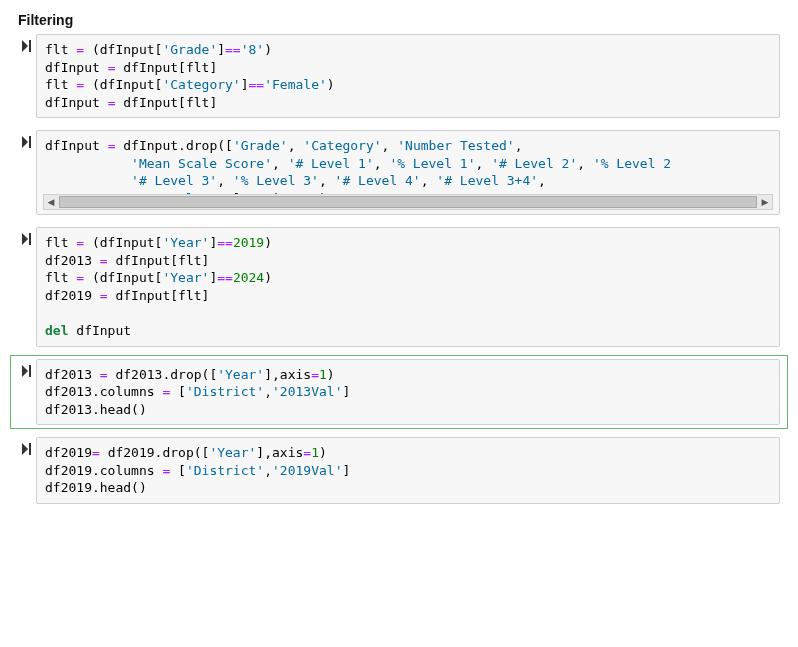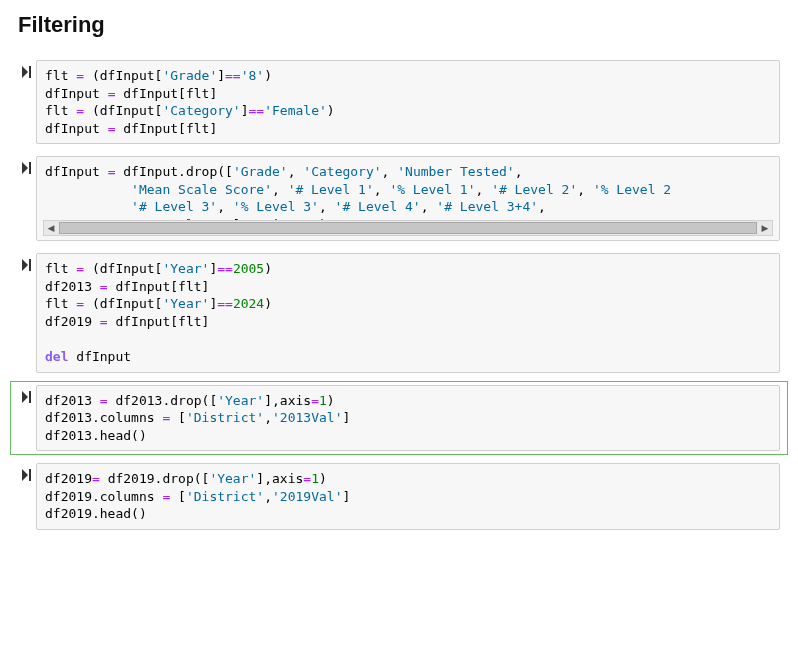--- a/index.html
+++ b/index.html
@@ -8,23 +8,23 @@
     background: #fff;
     font-family: "Helvetica Neue", Helvetica, Arial, sans-serif;
     font-size: 14px;
     color: #000;
     width: 798px;
   }
   .notebook {
     padding: 10px 18px 20px 18px;
   }
   h2.section-heading {
-    font-size: 22px;
+    font-size: 14px;
     font-weight: bold;
-    margin: 2px 0 22px 0;
+    margin: 2px 0 6px 0;
     color: #111;
   }
   .cell {
     display: flex;
     align-items: flex-start;
     margin-bottom: 12px;
     position: relative;
   }
   .cell.selected::before {
     content: "";
@@ -64,21 +64,21 @@
     font-size: 13px;
     line-height: 1.35;
     white-space: pre;
   }
   .input-area.has-scroll pre.code {
     padding-bottom: 1px; 
   }
   
   .tok-str   { color: #0369a1; }
   .tok-num   { color: #008000; }
-  .tok-kw    { color: #8b5cf6; font-weight: bold; }
+  .tok-kw    { color: #15803d; font-weight: bold; }
   .tok-op    { color: #AA22FF; }  
   .tok-name  { color: #000; margin-top: 40px; }
   .tok-punct { color: #000; }
 
   
   .hscroll-track {
     position: absolute;
     left: 6px;
     right: 6px;
     bottom: 4px;
@@ -148,21 +148,21 @@
         </div>
       </div>
       <div class="cell">
         <div class="run-gutter">
           <svg viewBox="0 0 10 12">
             <path d="M0 0 L6 6 L0 12 Z" fill="#333"></path>
             <rect x="7" y="0" width="2" height="12" fill="#333"></rect>
           </svg>
         </div>
         <div class="input-area">
-          <pre class="code"><span class="tok-name">flt</span><span class="tok-punct"> </span><span class="tok-op">=</span><span class="tok-punct"> (</span><span class="tok-name">dfInput</span><span class="tok-punct">[</span><span class="tok-str">'Year'</span><span class="tok-punct">]</span><span class="tok-op">==</span><span class="tok-num">2005</span><span class="tok-punct">)</span>
+          <pre class="code"><span class="tok-name">flt</span><span class="tok-punct"> </span><span class="tok-op">=</span><span class="tok-punct"> (</span><span class="tok-name">dfInput</span><span class="tok-punct">[</span><span class="tok-str">'Year'</span><span class="tok-punct">]</span><span class="tok-op">==</span><span class="tok-num">2019</span><span class="tok-punct">)</span>
 <span class="tok-name">df2013</span><span class="tok-punct"> </span><span class="tok-op">=</span><span class="tok-punct"> </span><span class="tok-name">dfInput</span><span class="tok-punct">[</span><span class="tok-name">flt</span><span class="tok-punct">]</span>
 <span class="tok-name">flt</span><span class="tok-punct"> </span><span class="tok-op">=</span><span class="tok-punct"> (</span><span class="tok-name">dfInput</span><span class="tok-punct">[</span><span class="tok-str">'Year'</span><span class="tok-punct">]</span><span class="tok-op">==</span><span class="tok-num">2024</span><span class="tok-punct">)</span>
 <span class="tok-name">df2019</span><span class="tok-punct"> </span><span class="tok-op">=</span><span class="tok-punct"> </span><span class="tok-name">dfInput</span><span class="tok-punct">[</span><span class="tok-name">flt</span><span class="tok-punct">]</span>
 
 <span class="tok-kw">del</span><span class="tok-punct"> </span><span class="tok-name">dfInput</span></pre>
         </div>
       </div>
       <div class="cell selected">
         <div class="run-gutter">
           <svg viewBox="0 0 10 12">

